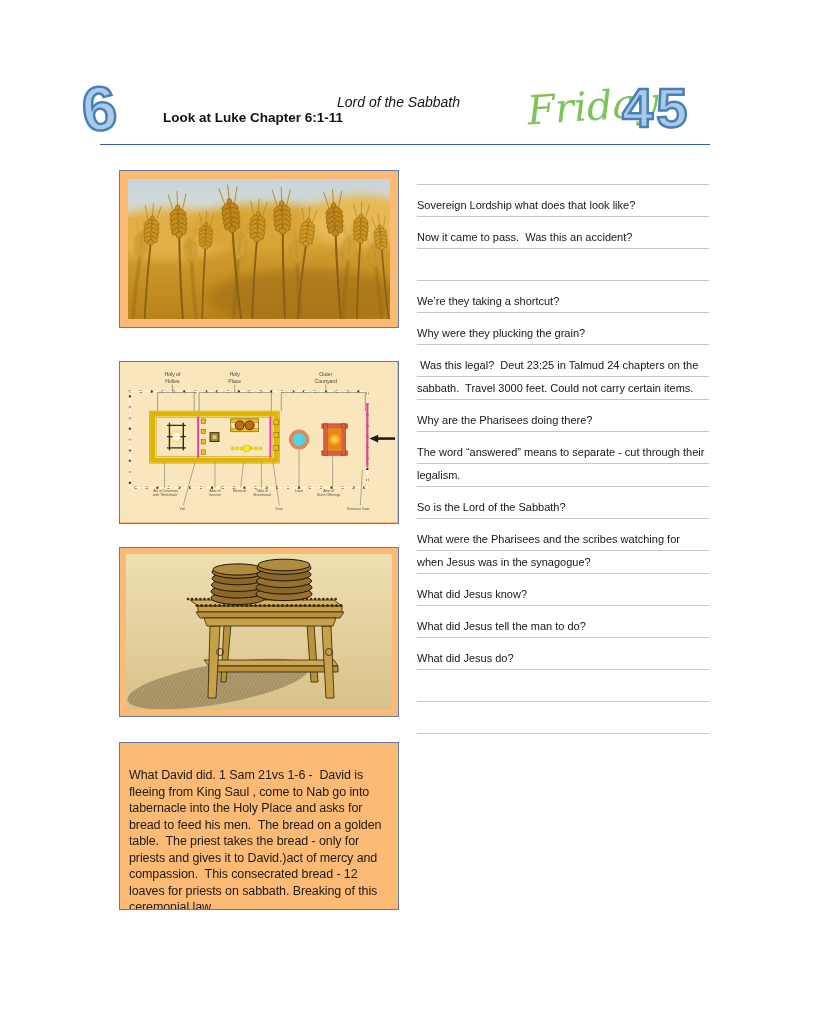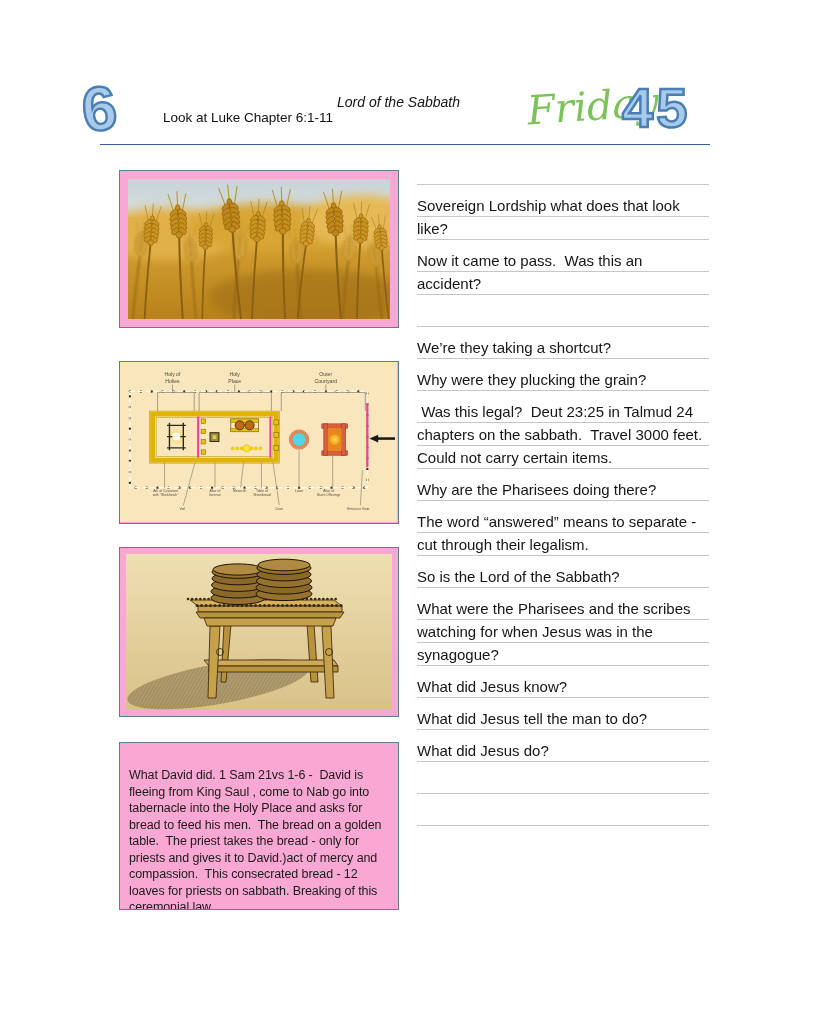--- a/index.html
+++ b/index.html
@@ -9,43 +9,43 @@
   html,body{margin:0;padding:0;}
   body{width:827px;height:1024px;background:#ffffff;position:relative;overflow:hidden;
        font-family:"Liberation Sans",sans-serif;color:var(--ink);}
   .abs{position:absolute;}
 
   
   .lesson-num{left:82px;top:78px;font-size:62px;font-weight:bold;
     color:var(--bubble-fill);-webkit-text-stroke:2.5px var(--bubble-stroke);
     transform:rotate(-7deg);line-height:1;}
   .doc-title{left:337px;top:94px;font-size:14px;color:#141414;font-style:italic;}
-  .doc-subtitle{left:163px;top:110px;font-size:13.5px;font-weight:normal;color:#111;}
+  .doc-subtitle{left:163px;top:110px;font-size:13.5px;font-weight:bold;color:#111;}
   .day-script{left:527px;top:86px;font-size:40px;font-style:italic;
     font-family:"DejaVu Serif",serif;color:var(--green);transform:rotate(-4deg);line-height:1;}
   .page-num{left:622px;top:80px;font-size:56px;font-weight:bold;letter-spacing:3px;
     color:var(--bubble-fill);-webkit-text-stroke:2.5px var(--bubble-stroke);line-height:1;}
   .header-line{left:100px;top:144px;width:610px;height:0;border-top:1.6px solid var(--accent);}
 
   
   .box{position:absolute;left:119px;width:280px;border:1.2px solid var(--box-border);
-       background:#f9a8d4;box-sizing:border-box;}
+       background:#fdba74;box-sizing:border-box;}
   .box-wheat{top:170px;height:158px;padding:8px;}
   .box-diagram{top:361px;height:163px;}
   .box-bread{top:547px;height:170px;padding:6px;}
   .box-note{top:742px;height:168px;padding:24px 6px 0 9px;overflow:hidden;}
   .box svg{display:block;}
   .note-text{font-size:12.5px;line-height:16.5px;color:#1a1a1a;white-space:pre-wrap;
              letter-spacing:-0.1px;}
 
   
   .rc{position:absolute;left:417px;top:162px;width:292px;}
   .rc > *{margin-top:9px;}
   .rc > :first-child{margin-top:0;}
-  .q{font-size:15px;line-height:23px;color:#161616;white-space:pre-wrap;
+  .q{font-size:11px;line-height:23px;color:#161616;white-space:pre-wrap;
      background-image:repeating-linear-gradient(to bottom,
         transparent 0,transparent 22px,var(--rule) 22px,var(--rule) 23px);}
   .rule-blank{height:23px;border-bottom:1px solid var(--rule);box-sizing:border-box;}
 
   svg text{font-family:"Liberation Sans",sans-serif;}
 </style>
 </head>
 <body>
 
 <div class="abs lesson-num">6</div>

